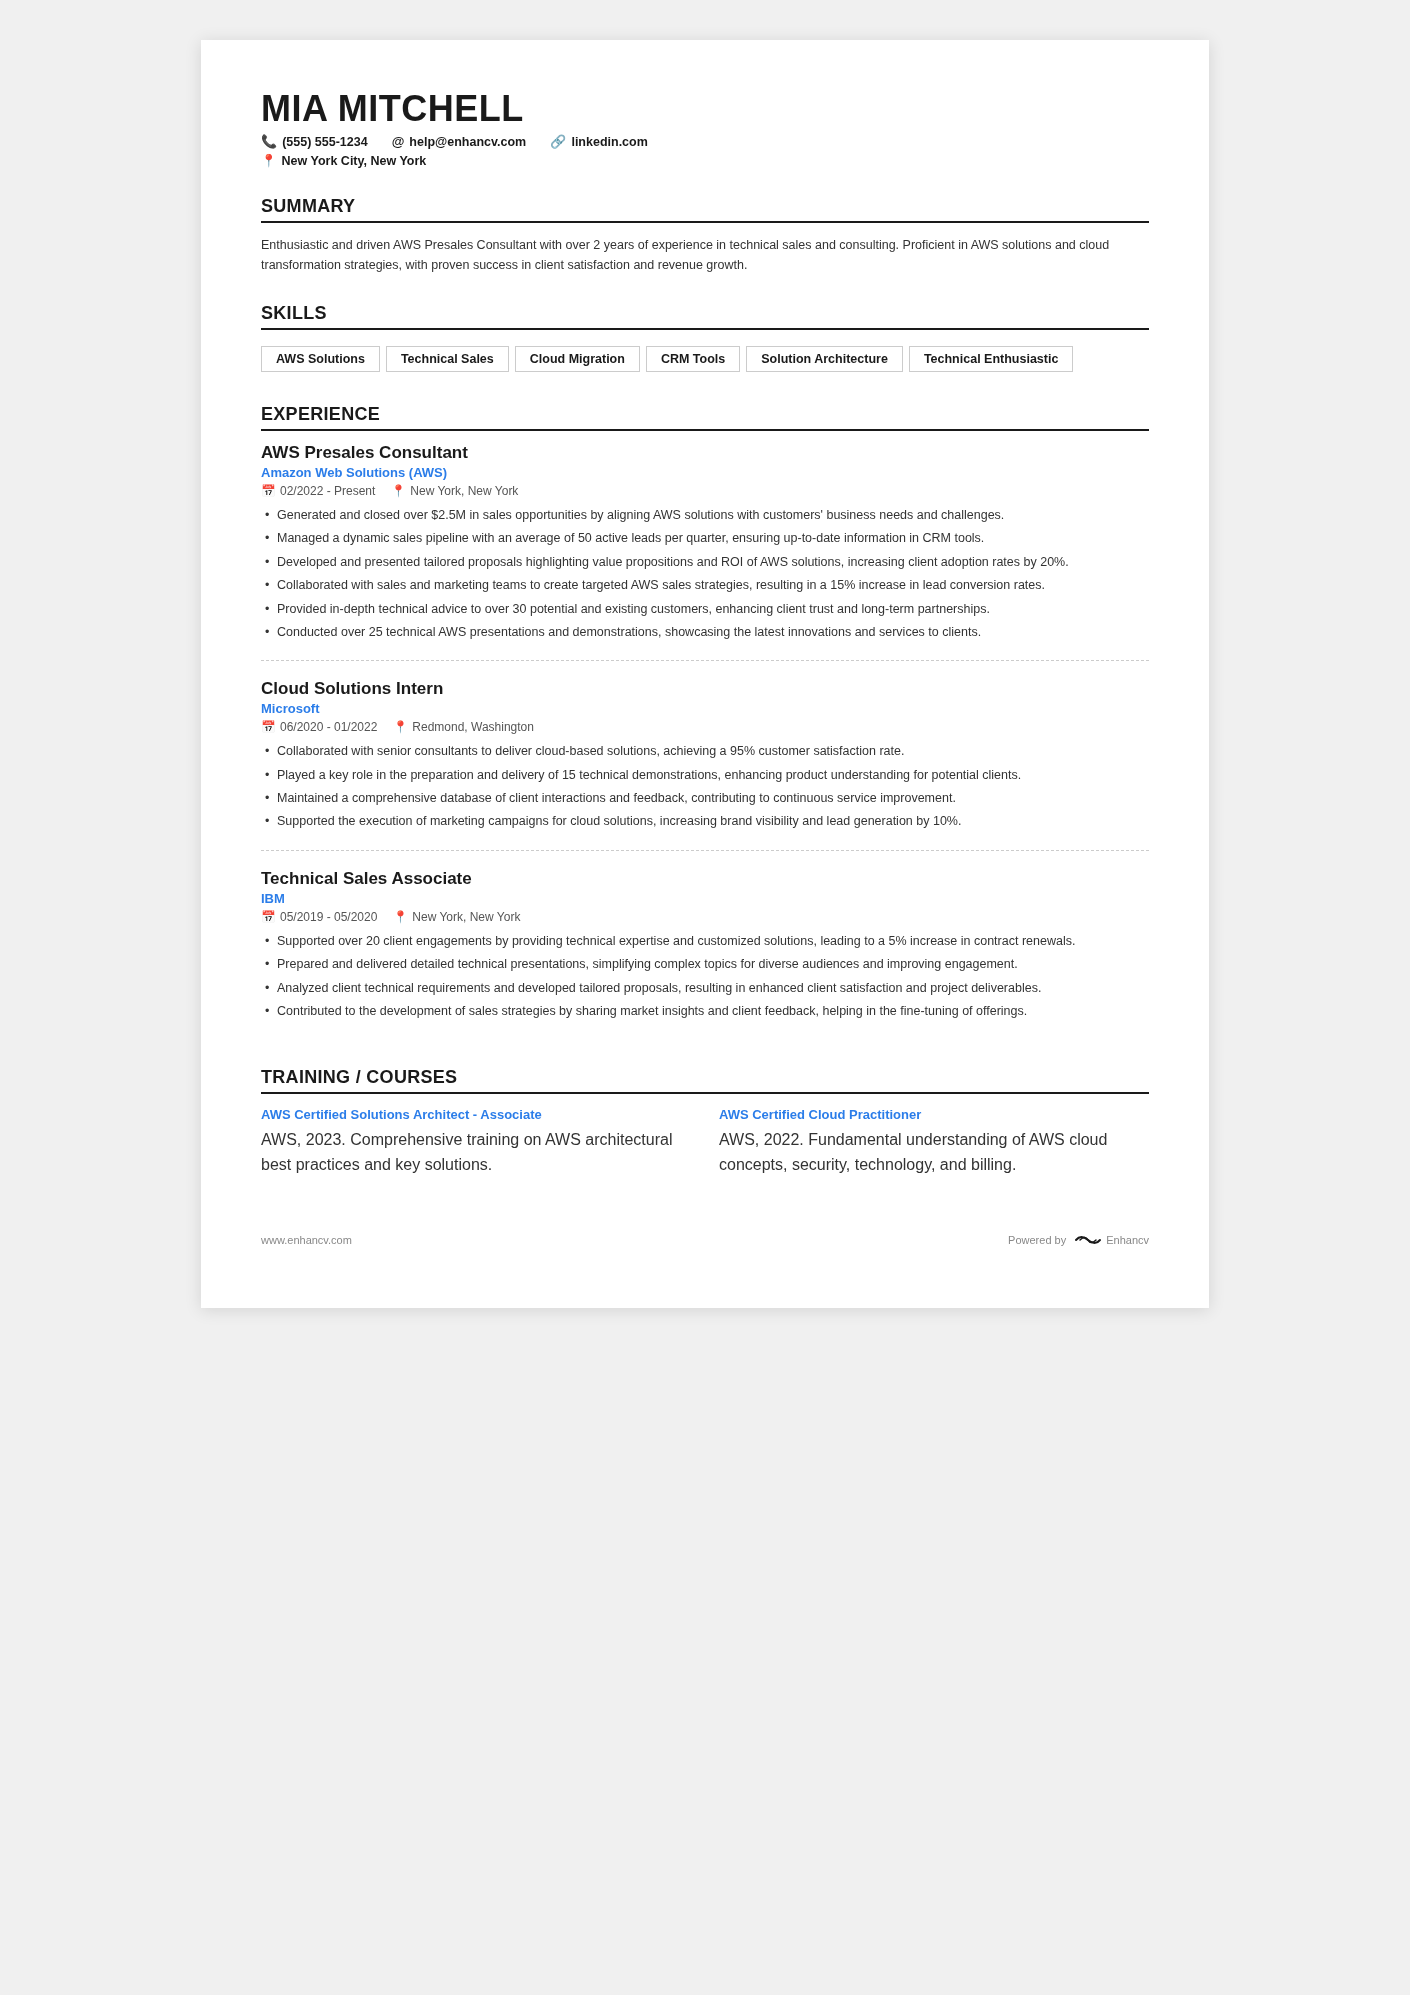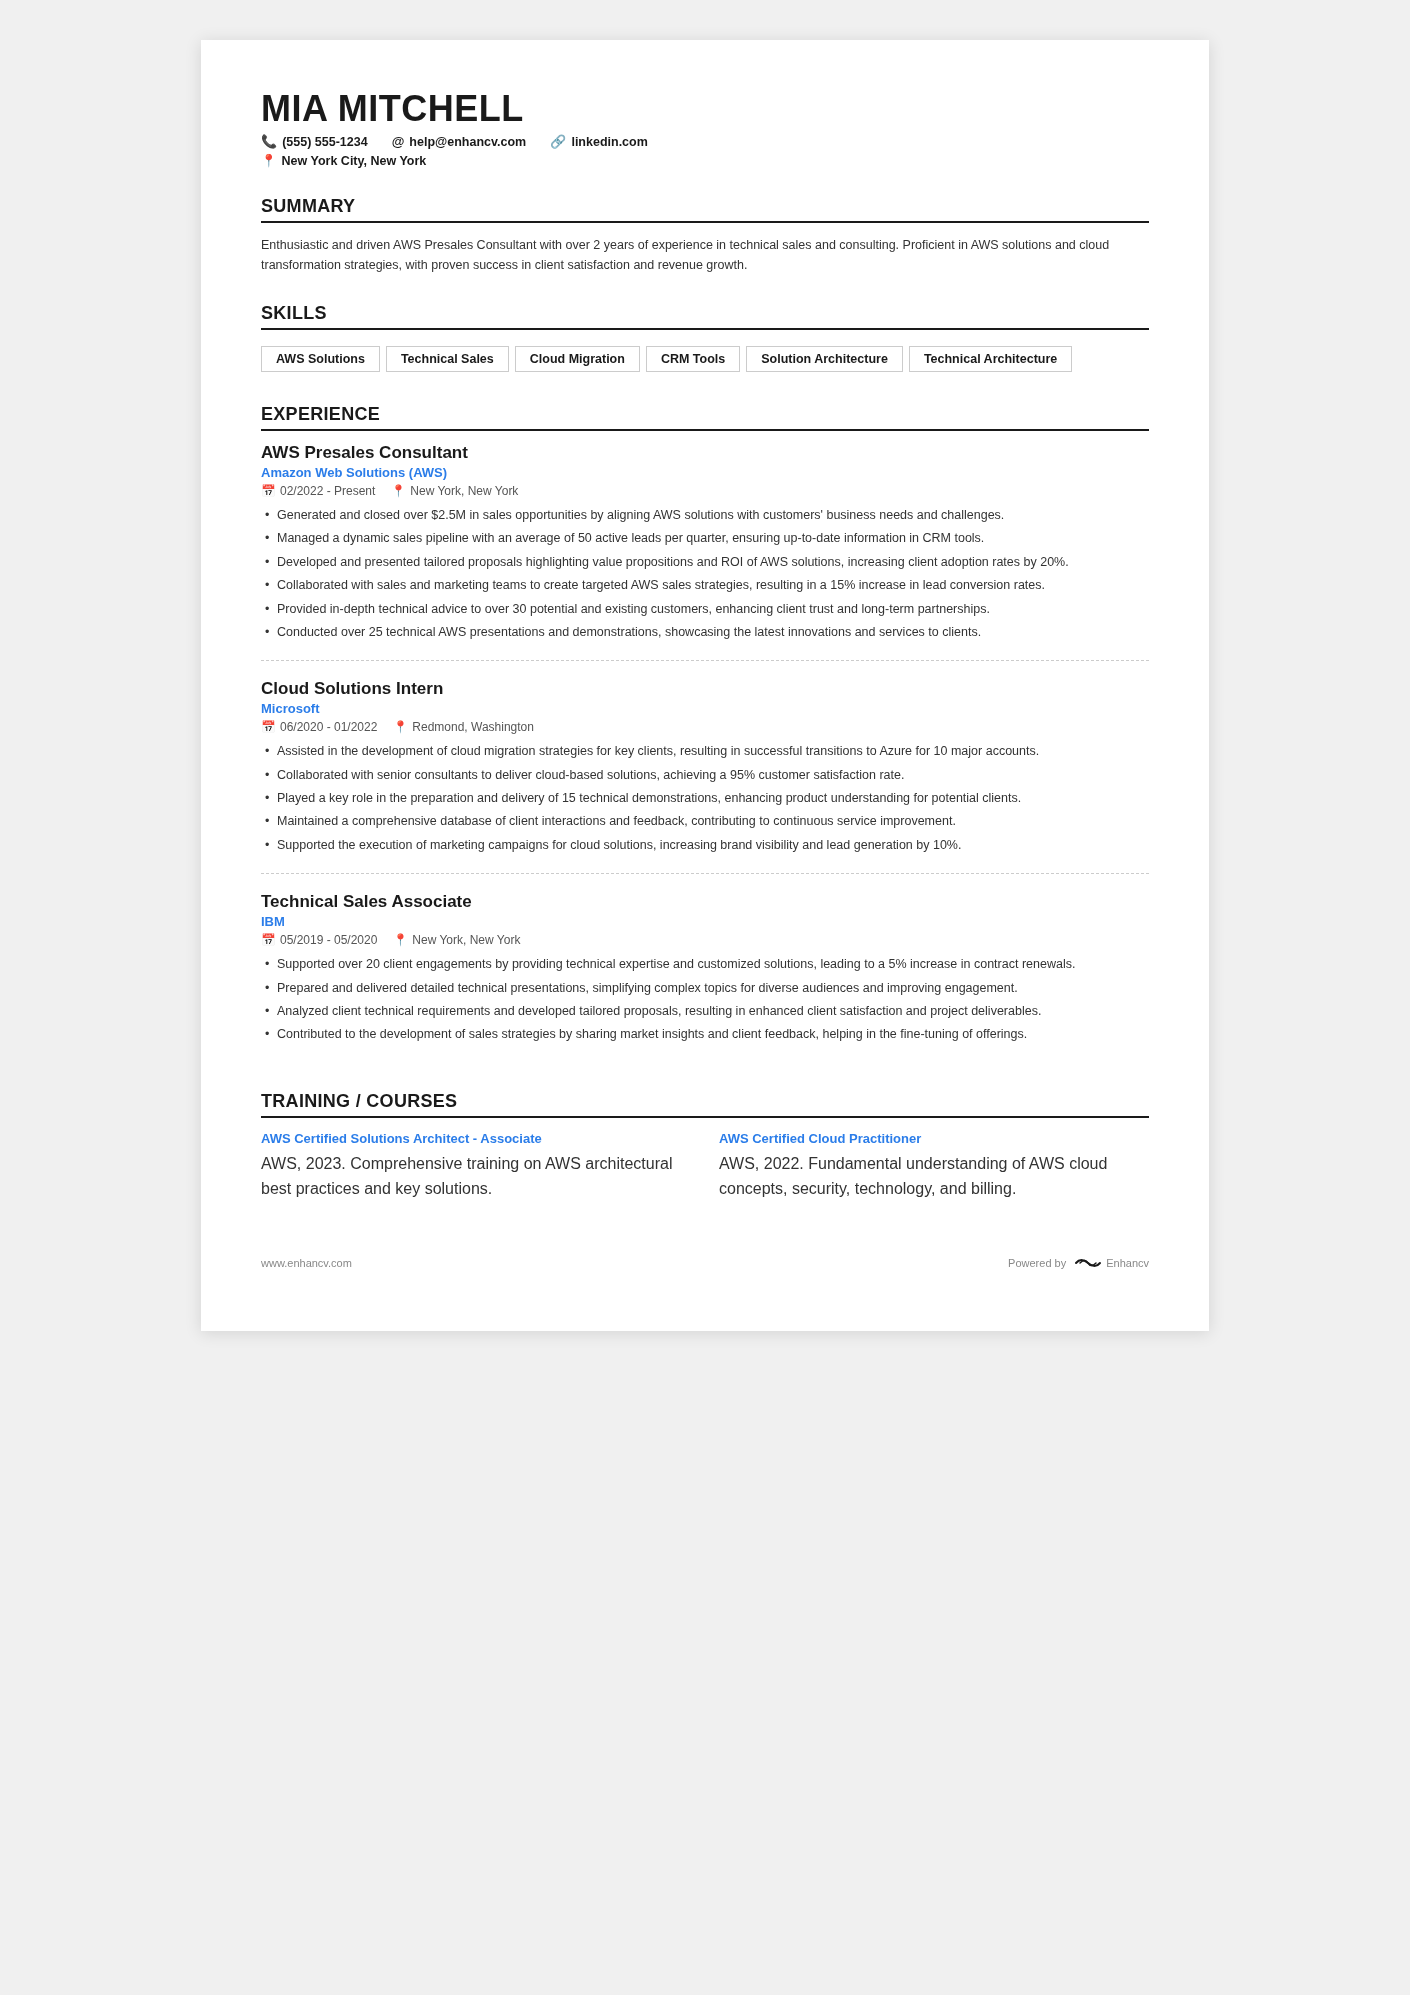--- a/index.html
+++ b/index.html
@@ -224,21 +224,21 @@
   </div>
 
   <div class="section">
     <div class="section-title">SKILLS</div>
     <div class="skills-row">
     <span class="skill-tag">AWS Solutions</span>
         <span class="skill-tag">Technical Sales</span>
         <span class="skill-tag">Cloud Migration</span>
         <span class="skill-tag">CRM Tools</span>
         <span class="skill-tag">Solution Architecture</span>
-        <span class="skill-tag">Technical Architecture</span>
+        <span class="skill-tag">Technical Enthusiastic</span>
       </div>
   </div>
 
   <div class="section">
     <div class="section-title">EXPERIENCE</div>
     <div>
     <div class="exp-entry">
       <div class="exp-job-title">AWS Presales Consultant</div>
       <div class="exp-company">Amazon Web Solutions (AWS)</div>
       <div class="exp-meta">
@@ -267,21 +267,20 @@
         <div class="exp-meta-item">
           <span>📅</span>
           <span>06/2020 - 01/2022</span>
         </div>
         <div class="exp-meta-item">
           <span>📍</span>
           <span>Redmond, Washington</span>
         </div>
       </div>
       <ul class="bullet-list">
-        <li>Assisted in the development of cloud migration strategies for key clients, resulting in successful transitions to Azure for 10 major accounts.</li>
             <li>Collaborated with senior consultants to deliver cloud-based solutions, achieving a 95% customer satisfaction rate.</li>
             <li>Played a key role in the preparation and delivery of 15 technical demonstrations, enhancing product understanding for potential clients.</li>
             <li>Maintained a comprehensive database of client interactions and feedback, contributing to continuous service improvement.</li>
             <li>Supported the execution of marketing campaigns for cloud solutions, increasing brand visibility and lead generation by 10%.</li>
       </ul>
     </div>
         <div class="exp-entry">
       <div class="exp-job-title">Technical Sales Associate</div>
       <div class="exp-company">IBM</div>
       <div class="exp-meta">

